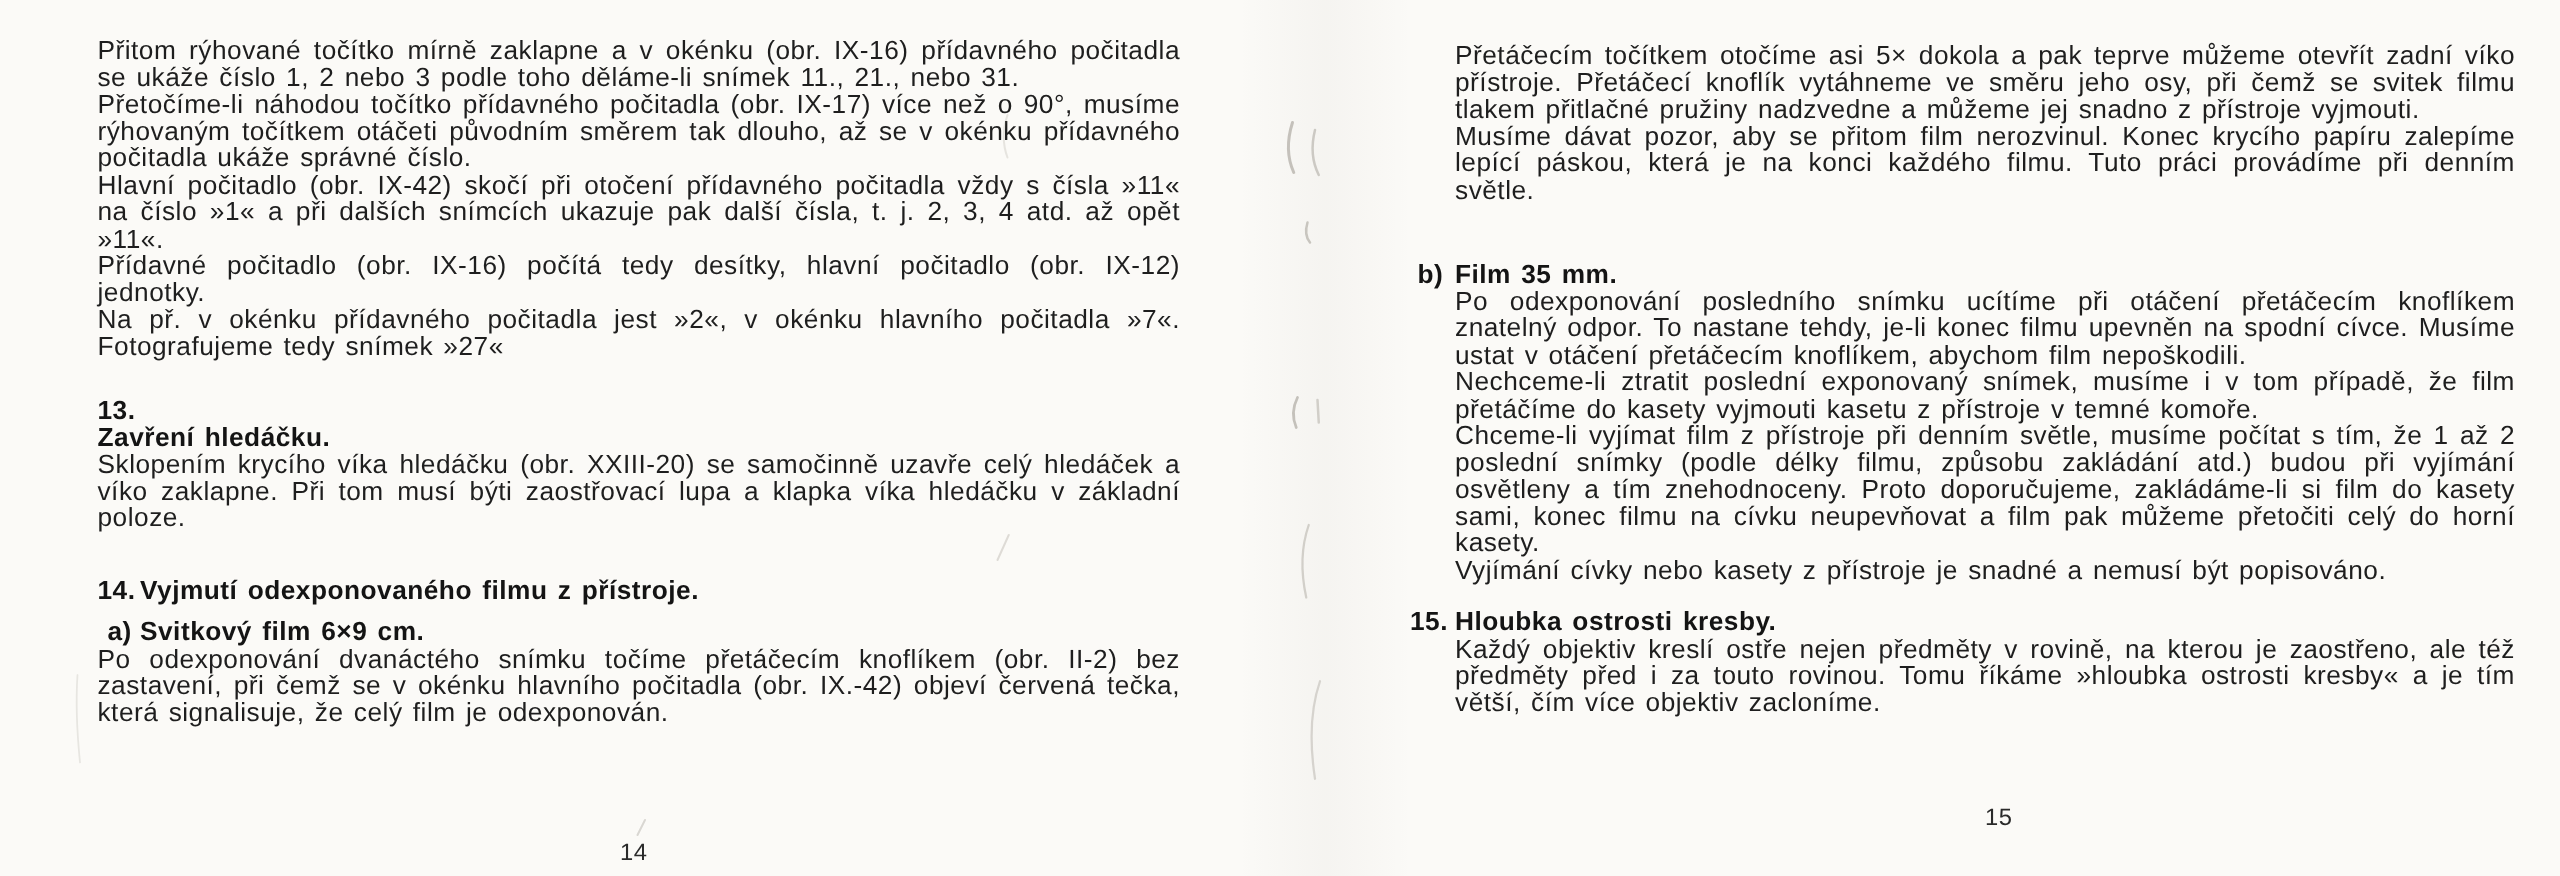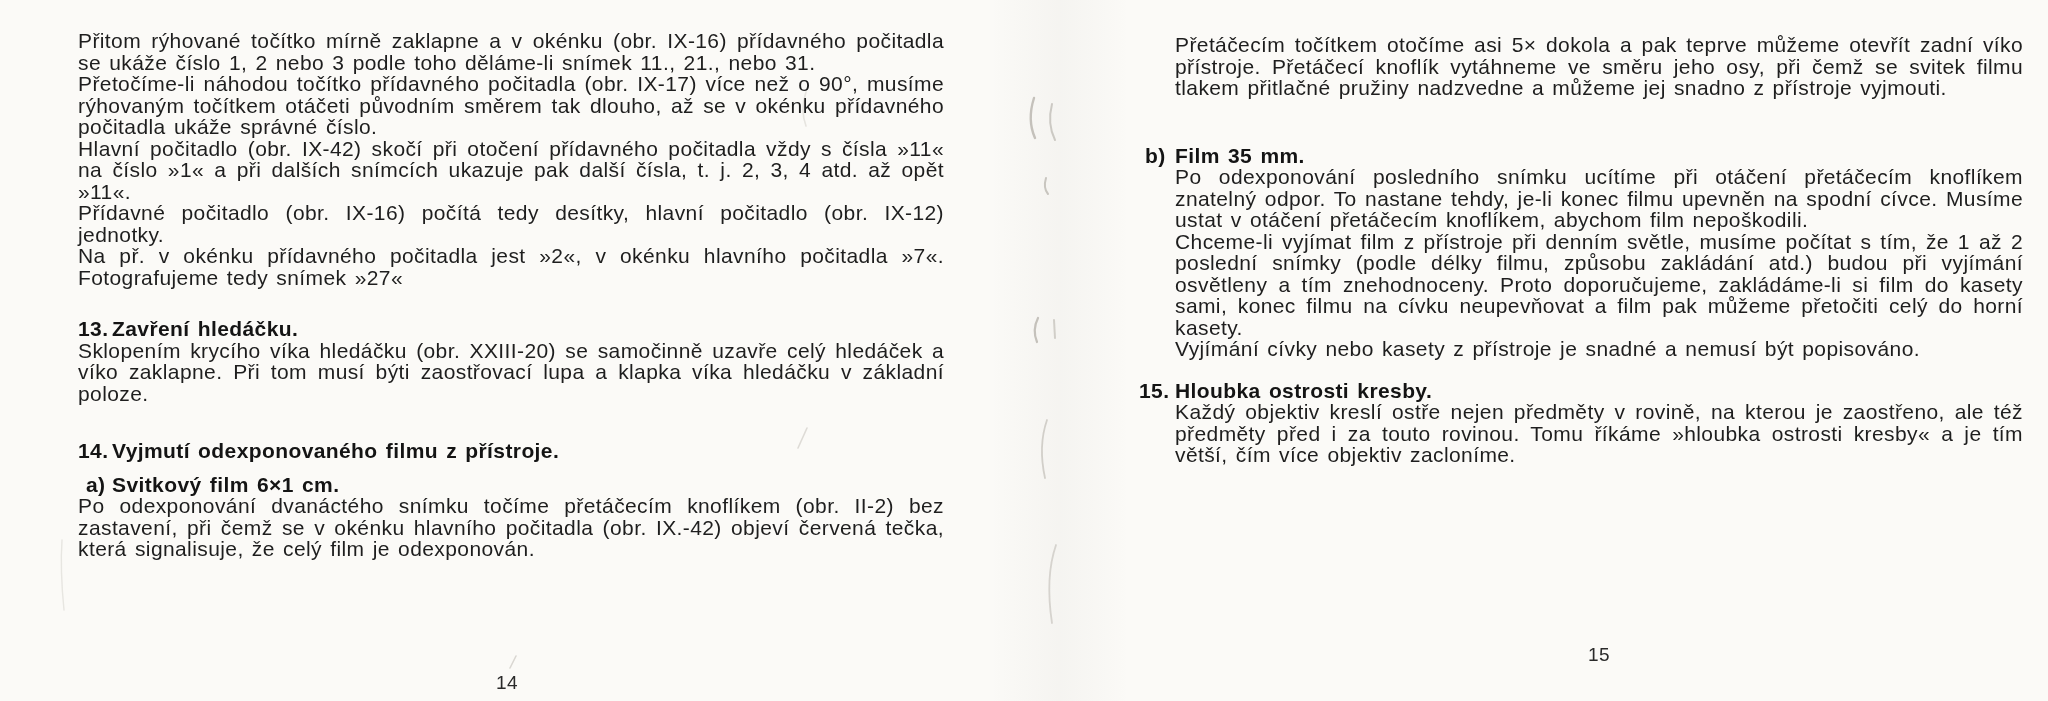--- a/index.html
+++ b/index.html
@@ -16,21 +16,21 @@
     background: linear-gradient(to right, rgba(0,0,0,0), rgba(60,55,45,0.03), rgba(0,0,0,0));
     pointer-events: none;
   }
   .page {
     position: absolute; top: 0;
     font-size: 21px; line-height: 21.5px;
     letter-spacing: 0.4px; word-spacing: 2px;
     text-align: justify;
   }
   #page-left  { left: 78px;  width: 866px; top: 30px; }
-  #page-right { left: 1128px; width: 884px; top: 34px; margin-left: 11px; }
+  #page-right { left: 1128px; width: 884px; top: 34px; }
   .page p { margin: 0; }
   .body-block { margin-left: 34px; }
   #page-right .body-block { margin-left: 36px; }
   .bold-note {
     font-weight: 700;
     white-space: nowrap;
     text-align-last: justify;
     color: #161616;
   }
   .sec-heading {
@@ -40,21 +40,21 @@
   .sec-heading .sec-num { flex: none; width: 34px; }
   #page-right .sec-heading .sec-num { width: 36px; }
   .sub-heading {
     display: flex; font-weight: 700; color: #141414;
     margin-left: 8px; text-align: left;
   }
   .sub-heading .sec-num { flex: none; width: 26px; }
   #page-right .sub-heading { margin-left: 6px; }
   #page-right .sub-heading .sec-num { width: 30px; }
 
-  .mt-sec   { margin-top: 30px; }
+  .mt-sec   { margin-top: 30px; flex-direction: column; }
   .mt-para  { margin-top: 10px; }
   .mt-sec14 { margin-top: 36px; }
   .mt-suba  { margin-top: 12px; }
   .mt-subb  { margin-top: 46px; }
   .mt-sec15 { margin-top: 20px; align-items: flex-end; }
 
   .page-number {
     position: absolute;
     font-size: 19px; color: #2a2a2a; letter-spacing: 0.5px;
   }
@@ -80,33 +80,35 @@
     <span class="sec-title">Zavření hledáčku.</span>
   </div>
   <p class="body-block mt-para">Sklopením krycího víka hledáčku (obr. XXIII-20) se samočinně uzavře celý hledáček a víko zaklapne. Při tom musí býti zaostřovací lupa a klapka víka hledáčku v základní poloze.</p>
 
   <div class="sec-heading mt-sec14">
     <span class="sec-num">14.</span>
     <span class="sec-title">Vyjmutí odexponovaného filmu z přístroje.</span>
   </div>
   <div class="sub-heading mt-suba">
     <span class="sec-num">a)</span>
-    <span class="sec-title">Svitkový film 6×1 cm.</span>
+    <span class="sec-title">Svitkový film 6×9 cm.</span>
   </div>
   <p class="body-block mt-para">Po odexponování dvanáctého snímku točíme přetáčecím knoflíkem (obr. II-2) bez zastavení, při čemž se v okénku hlavního počitadla (obr. IX.-42) objeví červená tečka, která signalisuje, že celý film je odexponován.</p>
 </div>
 
 <div class="page" id="page-right">
   <p class="body-block">Přetáčecím točítkem otočíme asi 5× dokola a pak teprve můžeme otevřít zadní víko přístroje. Přetáčecí knoflík vytáhneme ve směru jeho osy, při čemž se svitek filmu tlakem přitlačné pružiny nadzvedne a můžeme jej snadno z přístroje vyjmouti.</p>
+  <p class="body-block">Musíme dávat pozor, aby se přitom film nerozvinul. Konec krycího papíru zalepíme lepící páskou, která je na konci každého filmu. Tuto práci provádíme při denním světle.</p>
 
   <div class="sub-heading mt-subb">
     <span class="sec-num">b)</span>
     <span class="sec-title">Film 35 mm.</span>
   </div>
   <p class="body-block mt-para">Po odexponování posledního snímku ucítíme při otáčení přetáčecím knoflíkem znatelný odpor. To nastane tehdy, je-li konec filmu upevněn na spodní cívce. Musíme ustat v otáčení přetáčecím knoflíkem, abychom film nepoškodili.</p>
+  <p class="body-block">Nechceme-li ztratit poslední exponovaný snímek, musíme i v tom případě, že film přetáčíme do kasety vyjmouti kasetu z přístroje v temné komoře.</p>
   <p class="body-block">Chceme-li vyjímat film z přístroje při denním světle, musíme počítat s tím, že 1 až 2 poslední snímky (podle délky filmu, způsobu zakládání atd.) budou při vyjímání osvětleny a tím znehodnoceny. Proto doporučujeme, zakládáme-li si film do kasety sami, konec filmu na cívku neupevňovat a film pak můžeme přetočiti celý do horní kasety.</p>
   <p class="body-block">Vyjímání cívky nebo kasety z přístroje je snadné a nemusí být popisováno.</p>
 
   <div class="sec-heading mt-sec15">
     <span class="sec-num">15.</span>
     <span class="sec-title">Hloubka ostrosti kresby.</span>
   </div>
   <p class="body-block mt-para">Každý objektiv kreslí ostře nejen předměty v rovině, na kterou je zaostřeno, ale též předměty před i za touto rovinou. Tomu říkáme »hloubka ostrosti kresby« a je tím větší, čím více objektiv zacloníme.</p>
 </div>
 

